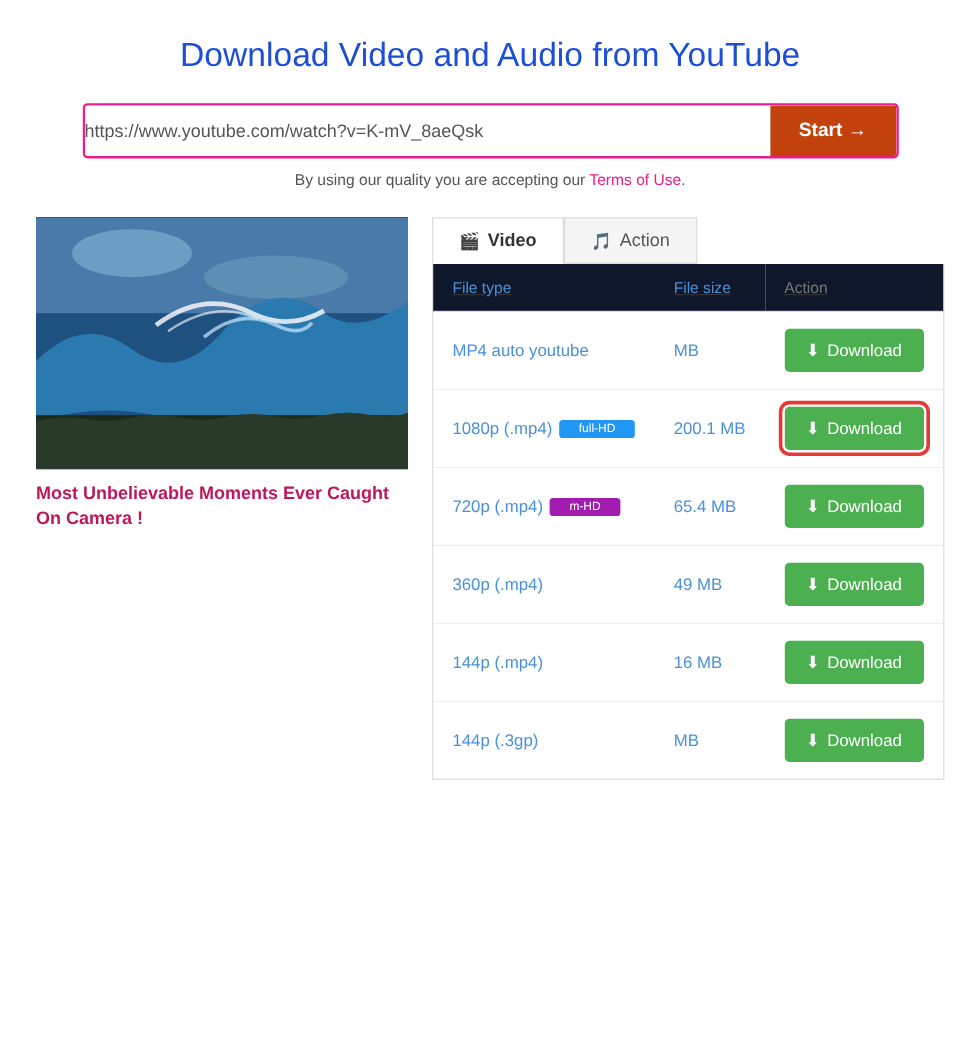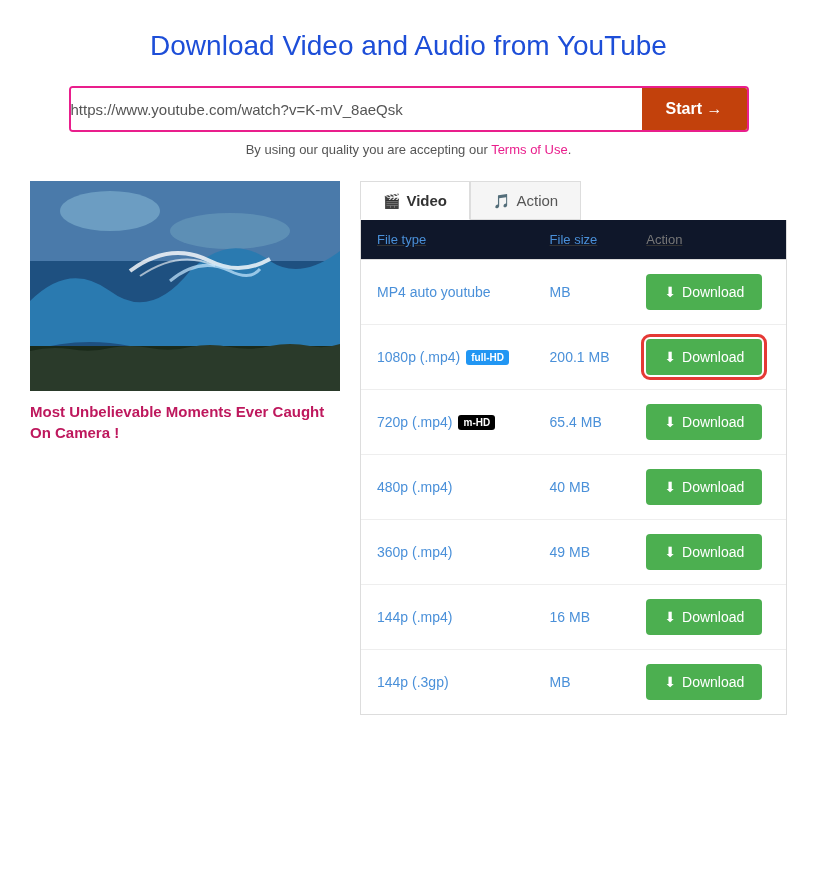--- a/index.html
+++ b/index.html
@@ -155,30 +155,30 @@
     }
     .file-type {
       color: #4a90d9;
       display: flex;
       align-items: center;
       gap: 6px;
       flex-wrap: wrap;
     }
     .badge {
       font-size: 10px;
-      padding: 2px 5px;
+      padding: 2px 16px;
       border-radius: 3px;
       color: #fff;
-      font-weight: bold;
+      font-weight: normal;
     }
     .badge-fullhd {
       background: #2196f3;
     }
     .badge-mhd {
-      background: #000000;
+      background: #a21caf;
     }
     .file-size {
       color: #4a90d9;
     }
     .download-btn {
       background: #4caf50;
       color: #fff;
       border: none;
       border-radius: 4px;
       padding: 10px 18px;
@@ -295,31 +295,20 @@
                 </div>
               </td>
               <td class="file-size">65.4 MB</td>
               <td>
                 <button class="download-btn"><span class="download-icon">⬇</span> Download</button>
               </td>
             </tr>
             <tr>
               <td>
                 <div class="file-type">
-                  <span>480p (.mp4)</span>
-                </div>
-              </td>
-              <td class="file-size">40 MB</td>
-              <td>
-                <button class="download-btn"><span class="download-icon">⬇</span> Download</button>
-              </td>
-            </tr>
-            <tr>
-              <td>
-                <div class="file-type">
                   <span>360p (.mp4)</span>
                 </div>
               </td>
               <td class="file-size">49 MB</td>
               <td>
                 <button class="download-btn"><span class="download-icon">⬇</span> Download</button>
               </td>
             </tr>
             <tr>
               <td>

